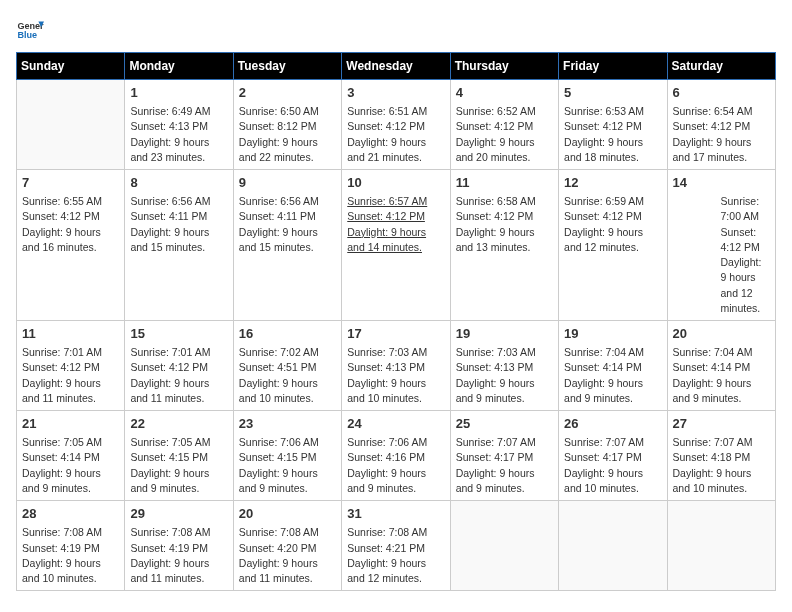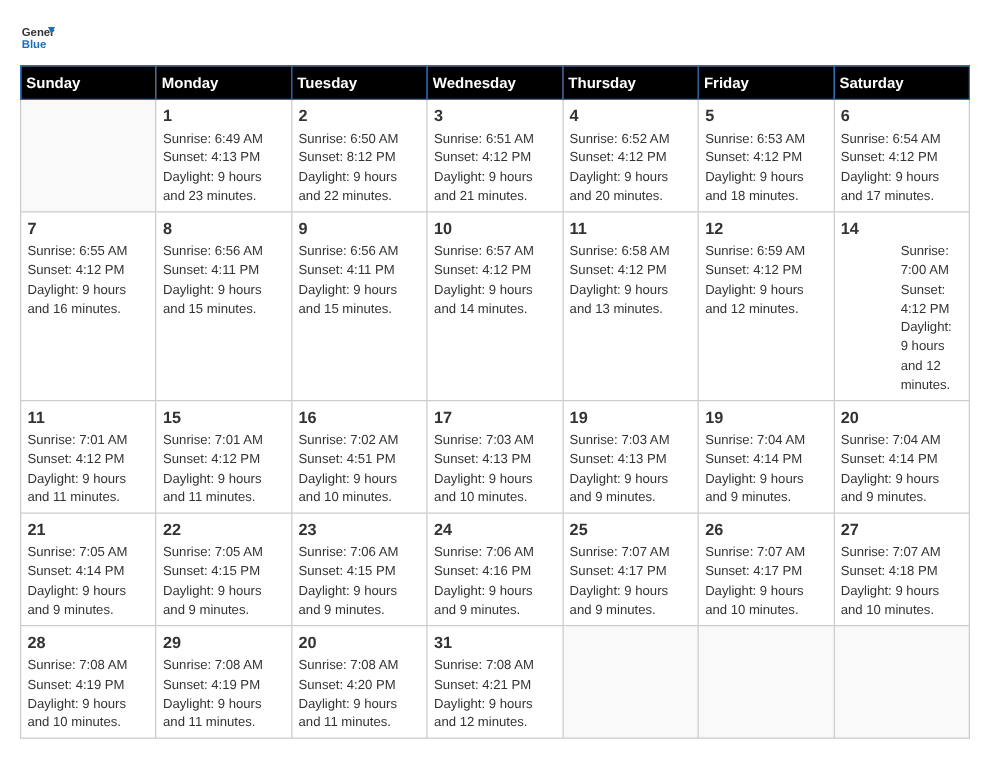--- a/index.html
+++ b/index.html
@@ -170,21 +170,21 @@
         </td>
         <td>
           <div class="day-number">9</div>
           <div class="day-info" style="white-space: pre-line;">Sunrise: 6:56 AM
 Sunset: 4:11 PM
 Daylight: 9 hours
 and 15 minutes.</div>
         </td>
         <td>
           <div class="day-number">10</div>
-          <div class="day-info" style="white-space: pre-line;">Sunrise: 6:57 AM
+          <div class="day-info" style="white-space: pre-line; text-decoration: underline;">Sunrise: 6:57 AM
 Sunset: 4:12 PM
 Daylight: 9 hours
 and 14 minutes.</div>
         </td>
         <td>
           <div class="day-number">11</div>
           <div class="day-info" style="white-space: pre-line;">Sunrise: 6:58 AM
 Sunset: 4:12 PM
 Daylight: 9 hours
 and 13 minutes.</div>

